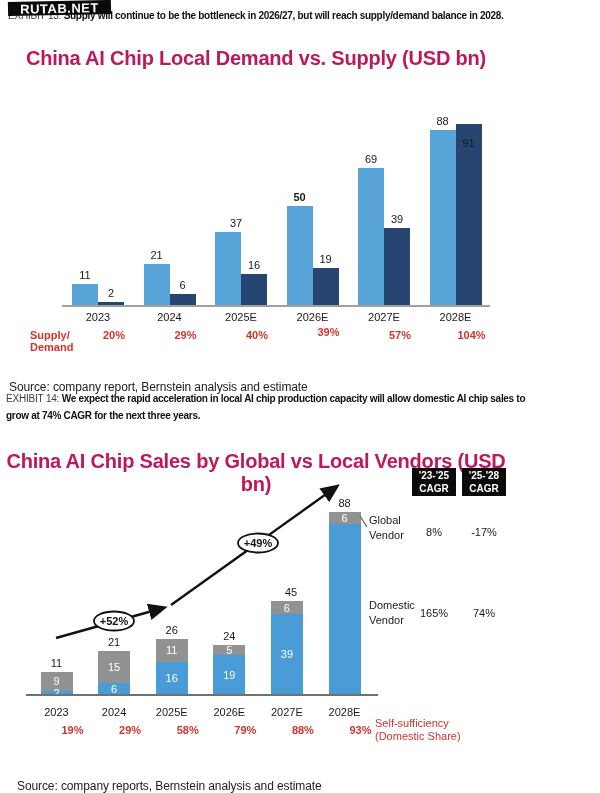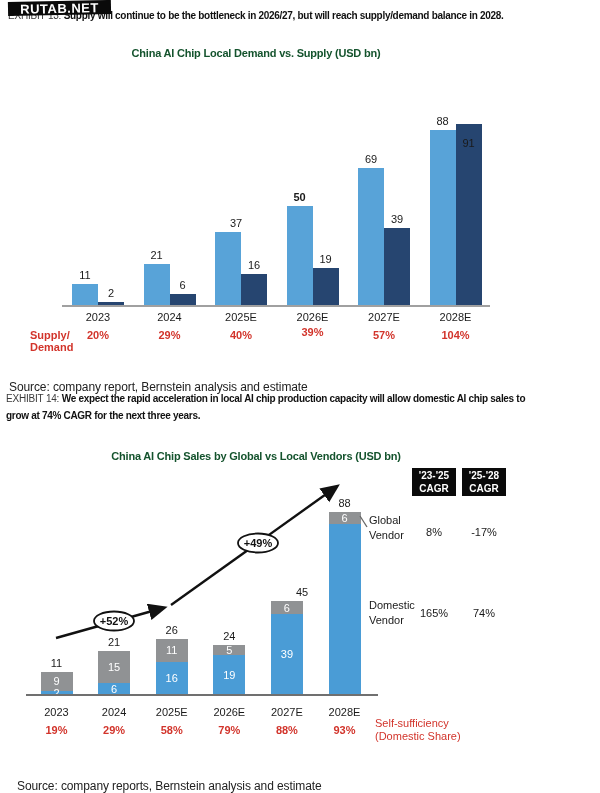--- a/index.html
+++ b/index.html
@@ -3,30 +3,30 @@
 <meta charset="utf-8">
 <style>
   html,body{margin:0;padding:0;background:#fff;}
   #page{position:relative;width:600px;height:793px;background:#fff;overflow:hidden;
         font-family:"Liberation Sans",sans-serif;color:#1a1a1a;}
   .abs{position:absolute;}
   .badge{background:#0a0a0a;color:#fff;font-weight:bold;font-size:13px;letter-spacing:.5px;
          display:flex;align-items:center;justify-content:center;transform:rotate(-1.2deg);}
   .exline{font-size:10px;font-weight:bold;letter-spacing:-0.3px;white-space:nowrap;color:#111;}
   .exprefix{font-weight:normal;color:#3a3a3a;letter-spacing:-0.2px;}
-  .charttitle{font-size:11px;font-weight:bold;text-align:center;color:#14532d;letter-spacing:-0.2px;}
+  .charttitle{font-size:20px;font-weight:bold;text-align:center;color:#be185d;letter-spacing:-0.2px;}
   .legend-row{display:flex;align-items:center;gap:7px;margin-bottom:4px;}
   .legend-swatch{width:22px;height:13px;flex:0 0 auto;}
   .legend-label{font-size:11px;color:#222;}
   .bar{position:absolute;}
   .barlabel{position:absolute;font-size:11px;color:#1a1a1a;text-align:center;}
   .seglabel{position:absolute;font-size:11px;color:#fff;text-align:center;display:flex;
             align-items:center;justify-content:center;}
   .cat{position:absolute;font-size:11px;color:#1a1a1a;text-align:center;}
-  .redpct{position:absolute;font-size:11px;font-weight:bold;color:#d2342b;text-align:center;}
+  .redpct{position:absolute;font-size:11px;font-weight:bold;color:#d2342b;text-align:center;padding-left:16px;}
   .redlabel{font-size:11px;font-weight:bold;color:#d2342b;line-height:11.5px;}
   .redlabel2{font-size:11px;color:#d2342b;line-height:13px;}
   .axisline{position:absolute;background:#a0a0a0;}
   .source{font-size:12px;color:#222;letter-spacing:-0.1px;}
   .cagrbox{background:#0a0a0a;color:#fff;font-size:10px;font-weight:bold;text-align:center;
            line-height:13px;display:flex;flex-direction:column;justify-content:center;}
   .vendorlabel{font-size:11px;color:#1a1a1a;line-height:15px;}
   .cagrval{font-size:11px;color:#1a1a1a;text-align:center;}
   svg text{font-family:"Liberation Sans",sans-serif;}
 </style>
@@ -151,21 +151,21 @@
       <div class="bar" style="left: 213.3px; top: 645.08px; width: 32px; height: 10.4px; background: rgb(144, 146, 148);"></div>
       <div class="seglabel" style="left: 213.3px; top: 655.48px; width: 32px; height: 39.52px;">19</div>
       <div class="seglabel" style="left: 213.3px; top: 645.08px; width: 32px; height: 10.4px;">5</div>
       <div class="barlabel" style="left: 209.3px; top: 630.08px; width: 40px;">24</div>
       <div class="cat" style="left: 204.3px; top: 706px; width: 50px;">2026E</div>
       <div class="redpct" style="left: 204.3px; top: 724px; width: 50px;">79%</div>
       <div class="bar" style="left: 270.9px; top: 613.88px; width: 32px; height: 81.12px; background: rgb(74, 156, 214);"></div>
       <div class="bar" style="left: 270.9px; top: 601.4px; width: 32px; height: 12.48px; background: rgb(144, 146, 148);"></div>
       <div class="seglabel" style="left: 270.9px; top: 613.88px; width: 32px; height: 81.12px;">39</div>
       <div class="seglabel" style="left: 270.9px; top: 601.4px; width: 32px; height: 12.48px;">6</div>
-      <div class="barlabel" style="left: 282px; top: 586.4px; width: 40px;">45</div>
+      <div class="barlabel" style="left: 271px; top: 586.4px; width: 40px;">45</div>
       <div class="cat" style="left: 261.9px; top: 706px; width: 50px;">2027E</div>
       <div class="redpct" style="left: 261.9px; top: 724px; width: 50px;">88%</div>
       <div class="bar" style="left: 328.5px; top: 524.44px; width: 32px; height: 170.56px; background: rgb(74, 156, 214);"></div>
       <div class="bar" style="left: 328.5px; top: 511.96px; width: 32px; height: 12.48px; background: rgb(144, 146, 148);"></div>
       <div class="seglabel" style="left: 328.5px; top: 511.96px; width: 32px; height: 12.48px;">6</div>
       <div class="barlabel" style="left: 324.5px; top: 496.96px; width: 40px;">88</div>
       <div class="cat" style="left: 319.5px; top: 706px; width: 50px;">2028E</div>
       <div class="redpct" style="left: 319.5px; top: 724px; width: 50px;">93%</div>
     </div>
   <div class="axisline" style="left:26px;top:694px;width:352px;height:1.5px;background:#707070;"></div>

